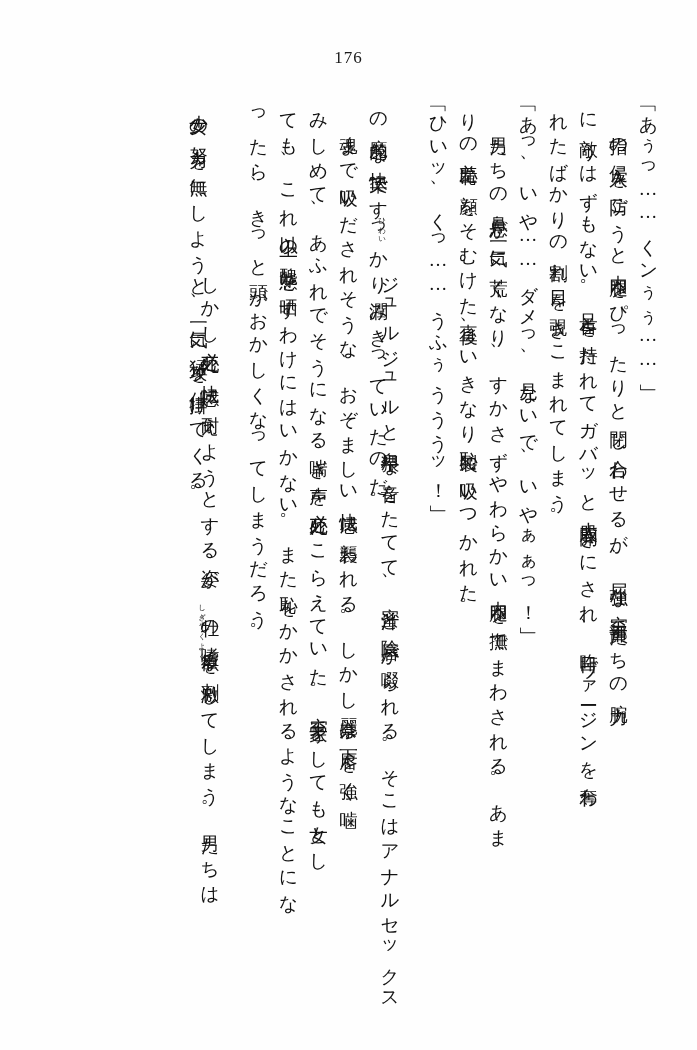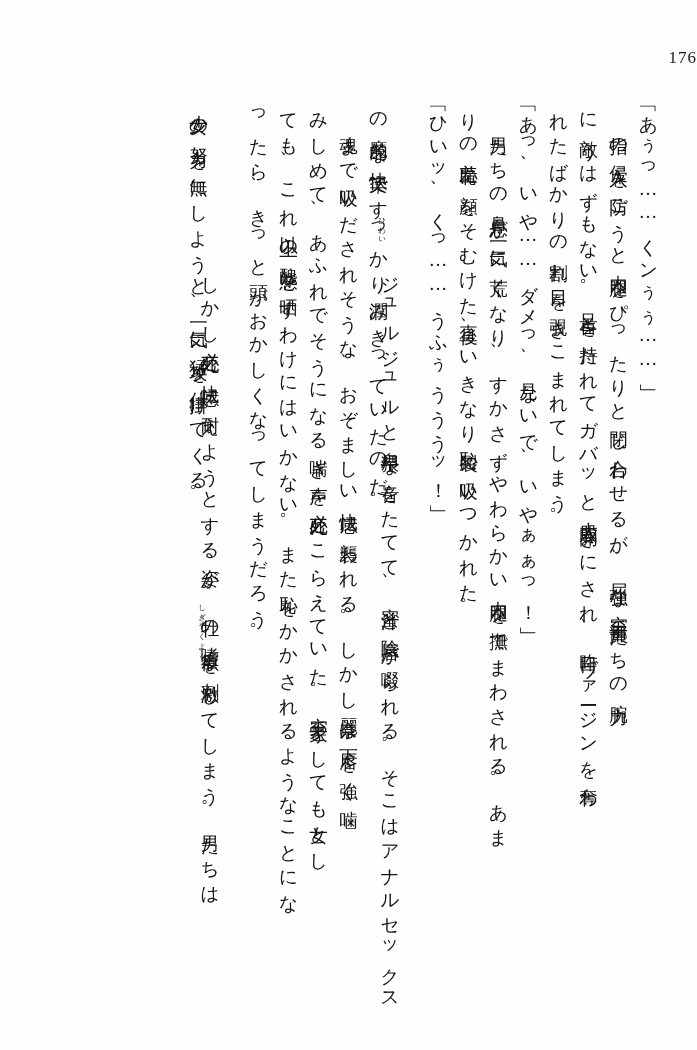--- a/index.html
+++ b/index.html
@@ -18,21 +18,21 @@
   .page {
     position: absolute;
     inset: 0;
     background: #fefefe;
   }
   .page-number {
     position: absolute;
     top: 48px;
     right: 0;
     left: 0;
-    text-align: right;
+    text-align: center;
     font-size: 17px;
     letter-spacing: 1px;
     color: #1a1a1a;
     font-family: "Liberation Serif", "DejaVu Serif", serif;
   }
   .text-body {
     position: absolute;
     top: 100px;
     left: 48px;
     right: 40px;

